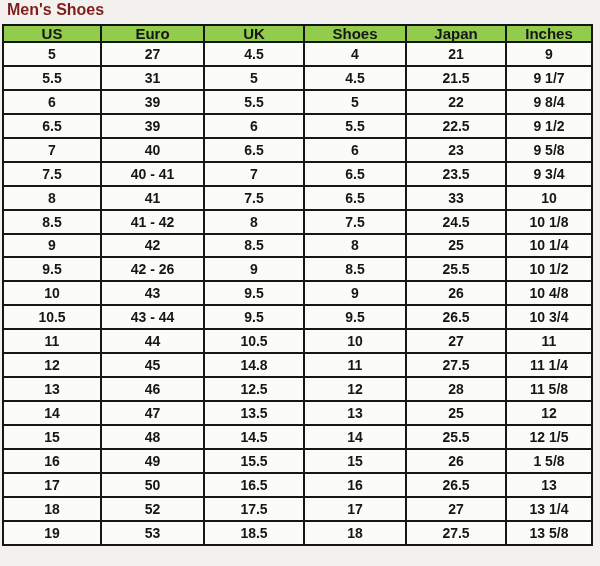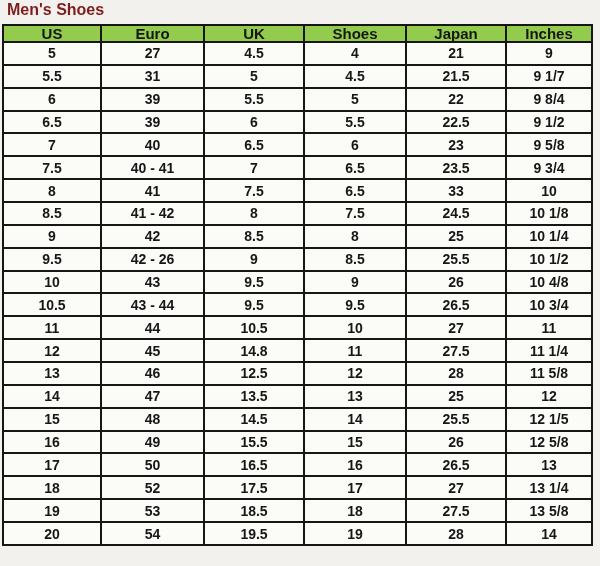--- a/index.html
+++ b/index.html
@@ -212,21 +212,21 @@
         <td>14</td>
         <td>25.5</td>
         <td>12 1/5</td>
       </tr>
       <tr>
         <td>16</td>
         <td>49</td>
         <td>15.5</td>
         <td>15</td>
         <td>26</td>
-        <td>12 5/8</td>
+        <td>1 5/8</td>
       </tr>
       <tr>
         <td>17</td>
         <td>50</td>
         <td>16.5</td>
         <td>16</td>
         <td>26.5</td>
         <td>13</td>
       </tr>
       <tr>
@@ -238,22 +238,14 @@
         <td>13 1/4</td>
       </tr>
       <tr>
         <td>19</td>
         <td>53</td>
         <td>18.5</td>
         <td>18</td>
         <td>27.5</td>
         <td>13 5/8</td>
       </tr>
-      <tr>
-        <td>20</td>
-        <td>54</td>
-        <td>19.5</td>
-        <td>19</td>
-        <td>28</td>
-        <td>14</td>
-      </tr>
     </tbody>
 </table>
 
 </body></html>

